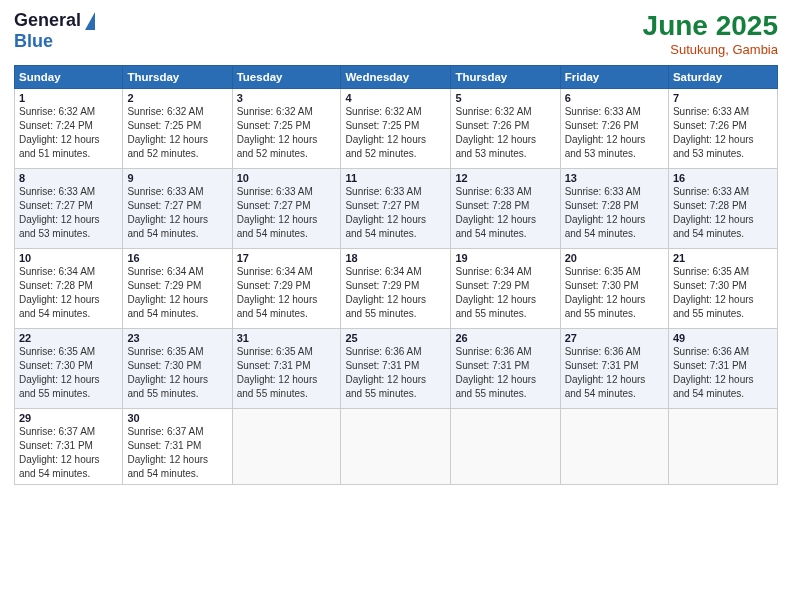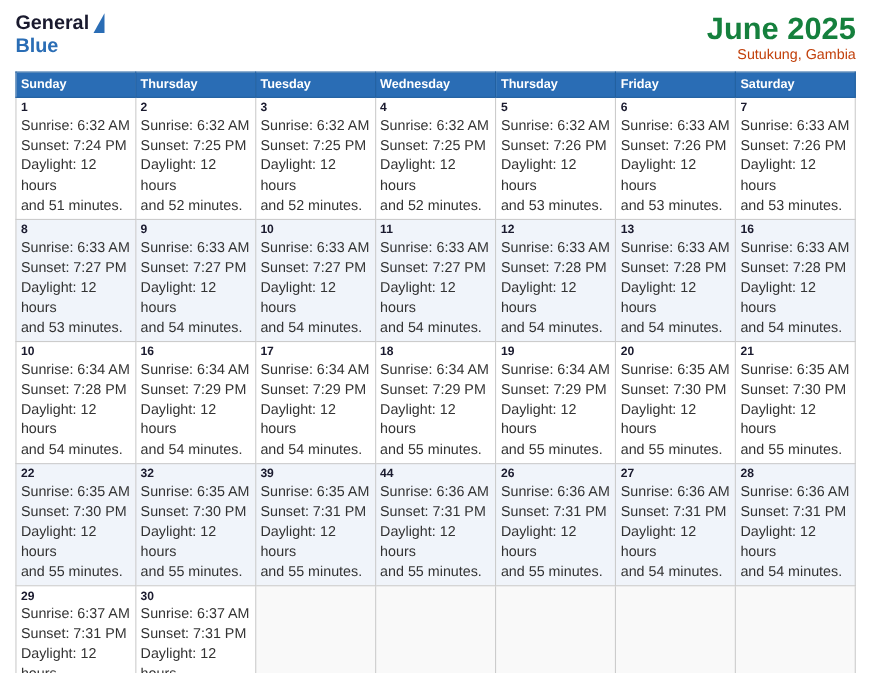--- a/index.html
+++ b/index.html
@@ -91,21 +91,21 @@
       background: #f0f4fa;
     }
     .day-num {
       font-size: 11px;
       font-weight: bold;
       color: #1a1a2e;
       display: block;
       margin-bottom: 1px;
     }
     .day-info {
-      font-size: 13px;
+      font-size: 10px;
       color: #333;
       line-height: 1.4;
     }
     .empty-cell {
       background: #f9f9f9 !important;
     }
     .last-row td {
       height: 65px;
     }
   </style>
@@ -295,56 +295,56 @@
         </tr>
         <tr>
           <td>
             <span class="day-num">22</span>
             <div class="day-info" style="white-space: pre-line;">Sunrise: 6:35 AM
 Sunset: 7:30 PM
 Daylight: 12 hours
 and 55 minutes.</div>
           </td>
           <td>
-            <span class="day-num">32</span>
+            <span class="day-num">23</span>
             <div class="day-info" style="white-space: pre-line;">Sunrise: 6:35 AM
 Sunset: 7:30 PM
 Daylight: 12 hours
 and 55 minutes.</div>
           </td>
           <td>
-            <span class="day-num">39</span>
-            <div class="day-info" style="white-space: pre-line;">Sunrise: 6:35 AM
-Sunset: 7:31 PM
-Daylight: 12 hours
-and 55 minutes.</div>
-          </td>
-          <td>
-            <span class="day-num">44</span>
+            <span class="day-num">31</span>
+            <div class="day-info" style="white-space: pre-line;">Sunrise: 6:35 AM
+Sunset: 7:31 PM
+Daylight: 12 hours
+and 55 minutes.</div>
+          </td>
+          <td>
+            <span class="day-num">25</span>
             <div class="day-info" style="white-space: pre-line;">Sunrise: 6:36 AM
 Sunset: 7:31 PM
 Daylight: 12 hours
 and 55 minutes.</div>
           </td>
           <td>
             <span class="day-num">26</span>
             <div class="day-info" style="white-space: pre-line;">Sunrise: 6:36 AM
 Sunset: 7:31 PM
 Daylight: 12 hours
 and 55 minutes.</div>
           </td>
           <td>
             <span class="day-num">27</span>
             <div class="day-info" style="white-space: pre-line;">Sunrise: 6:36 AM
 Sunset: 7:31 PM
 Daylight: 12 hours
 and 54 minutes.</div>
           </td>
           <td>
-            <span class="day-num">28</span>
+            <span class="day-num">49</span>
             <div class="day-info" style="white-space: pre-line;">Sunrise: 6:36 AM
 Sunset: 7:31 PM
 Daylight: 12 hours
 and 54 minutes.</div>
           </td>
         </tr>
         <tr class="last-row">
           <td>
             <span class="day-num">29</span>
             <div class="day-info" style="white-space: pre-line;">Sunrise: 6:37 AM

